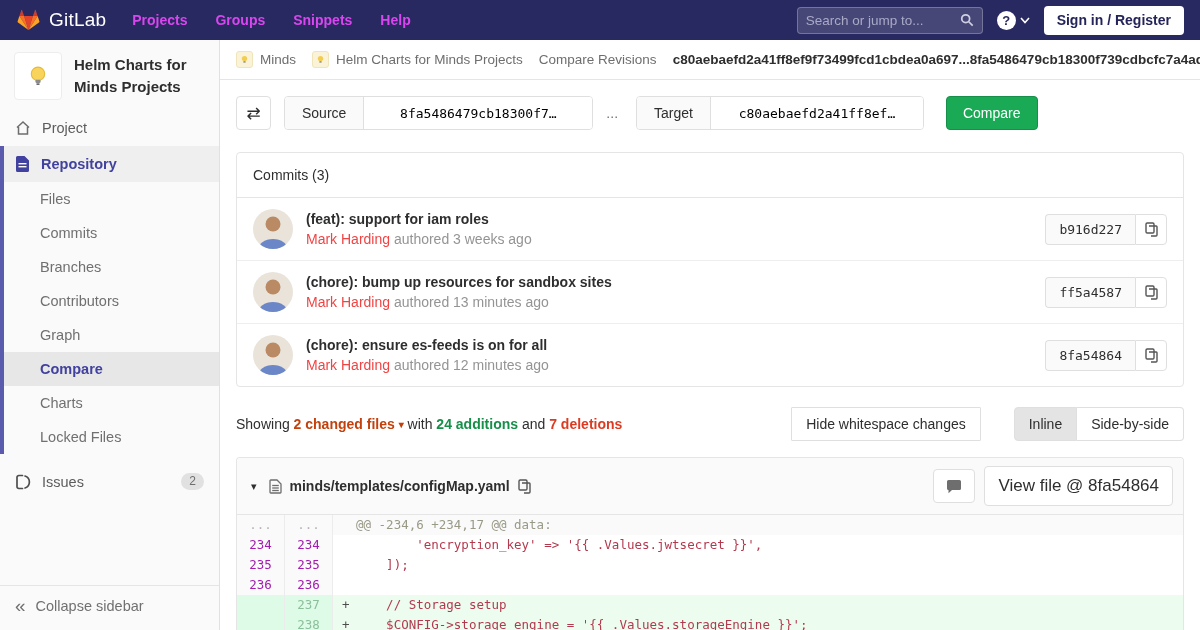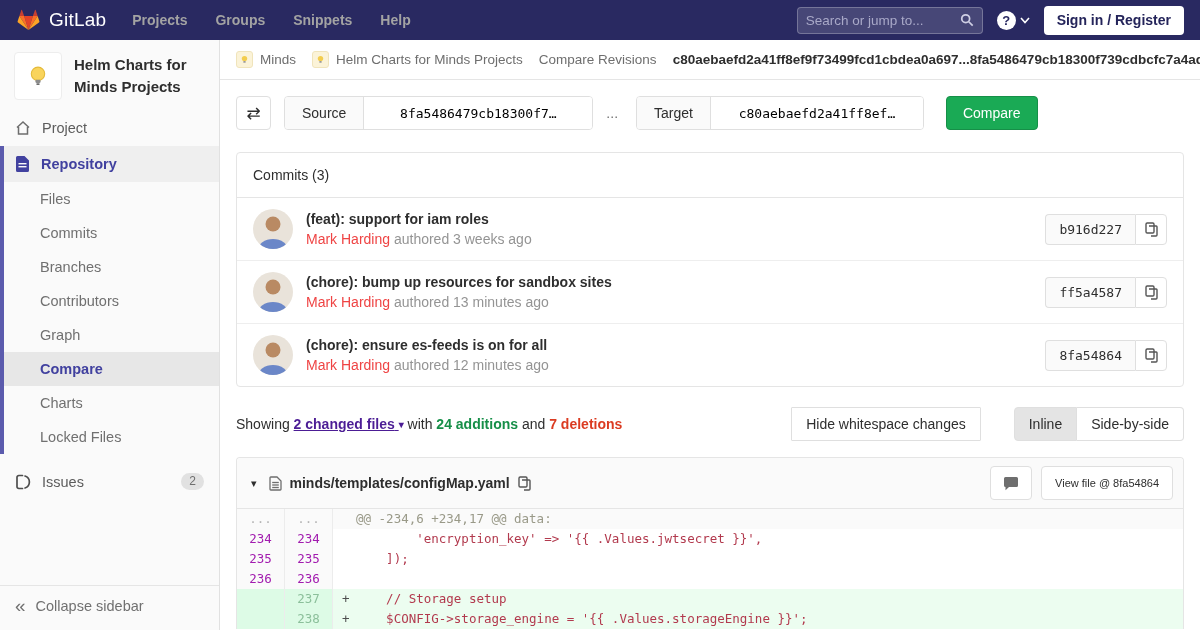--- a/index.html
+++ b/index.html
@@ -9,21 +9,21 @@
     font-size:14px; color:#2e2e2e; background:#fff;
   }
   
   .navbar {
     position:fixed; top:0; left:0; width:1200px; height:40px;
     background:#292961; display:flex; align-items:center; padding:0 16px; z-index:50;
   }
   .brand { display:flex; align-items:center; gap:8px; margin-right:26px; }
   .brand-text { color:#fff; font-size:19px; font-weight:500; letter-spacing:.2px; }
   .nav-links { display:flex; gap:28px; }
-  .nav-link { color:#a3a3a3; font-weight:600; font-size:14px; cursor:pointer; text-decoration:none; }
+  .nav-link { color:#d946ef; font-weight:600; font-size:14px; cursor:pointer; text-decoration:none; }
   .nav-right { margin-left:auto; display:flex; align-items:center; gap:14px; }
   .search-box {
     width:186px; height:27px; background:rgba(255,255,255,.14);
     border:1px solid rgba(255,255,255,.25); border-radius:4px;
     display:flex; align-items:center; padding:0 8px; gap:6px;
   }
   .search-box input {
     flex:1; min-width:0; background:transparent; border:none; outline:none;
     color:#e8e8f4; font-size:13.5px; font-family:"Liberation Sans",sans-serif;
   }
@@ -119,21 +119,21 @@
     border:1px solid #dfdfdf; border-right:none; border-radius:4px 0 0 4px;
     background:#fafafa; padding:7px 13px;
   }
   .copy-btn {
     border:1px solid #dfdfdf; border-radius:0 4px 4px 0; background:#fff;
     width:32px; display:flex; align-items:center; justify-content:center; cursor:pointer;
   }
   
   .summary-row { display:flex; align-items:center; padding:20px 16px 16px; }
   .summary-text { font-size:14px; color:#2e2e2e; }
-  .files-link { color:#4c1d95; font-weight:bold; cursor:pointer;text-decoration:underline; }
+  .files-link { color:#c2410c; font-weight:bold; cursor:pointer; }
   .caret-down { display:inline-block; font-size:10px; vertical-align:1px; }
   .additions { color:#168f48; font-weight:bold; }
   .deletions { color:#db3b21; font-weight:bold; }
   .summary-actions { margin-left:auto; display:flex; }
   .btn-default {
     border:1px solid #dfdfdf; background:#fff; color:#2e2e2e; font-size:14px;
     padding:8px 14px; border-radius:1px; cursor:pointer;
   }
   .btn-group { display:flex; margin-left:9px; }
   .btn-group .btn-default { border-radius:0; border-left-width:0; }
@@ -147,22 +147,22 @@
     display:flex; align-items:center; padding:8px 10px; gap:8px;
   }
   .diff-caret { font-size:11px; color:#2e2e2e; cursor:pointer; padding:0 4px; }
   .file-path { font-weight:bold; font-size:14px; }
   .icon-btn {
     border:1px solid #dfdfdf; background:#fff; border-radius:4px; width:42px; height:34px;
     display:flex; align-items:center; justify-content:center; cursor:pointer;
   }
   .diff-actions { margin-left:auto; display:flex; gap:9px; align-items:center; }
   .view-file-btn {
-    border:1px solid #dfdfdf; background:#fff; border-radius:4px; height:34px;
-    padding:0 13px; font-size:11px; color:#2e2e2e; cursor:pointer;
+    border:1px solid #dfdfdf; background:#fff; border-radius:4px; height:40px;
+    padding:0 13px; font-size:17px; color:#2e2e2e; cursor:pointer;
   }
   
   .diff-table { font-family:"DejaVu Sans Mono", monospace; font-size:12.5px; }
   .diff-row { display:flex; height:20px; line-height:20px; }
   .ln {
     width:48px; flex:none; text-align:center; color:#a21caf; background:#fafafa;
     border-right:1px solid #ececec; cursor:pointer;
   }
   .code-cell { flex:1; white-space:pre; overflow:hidden; padding-left:9px; color:#b23a4e; }
   .sign { display:inline-block; width:14px; color:#4e4e4e; }

